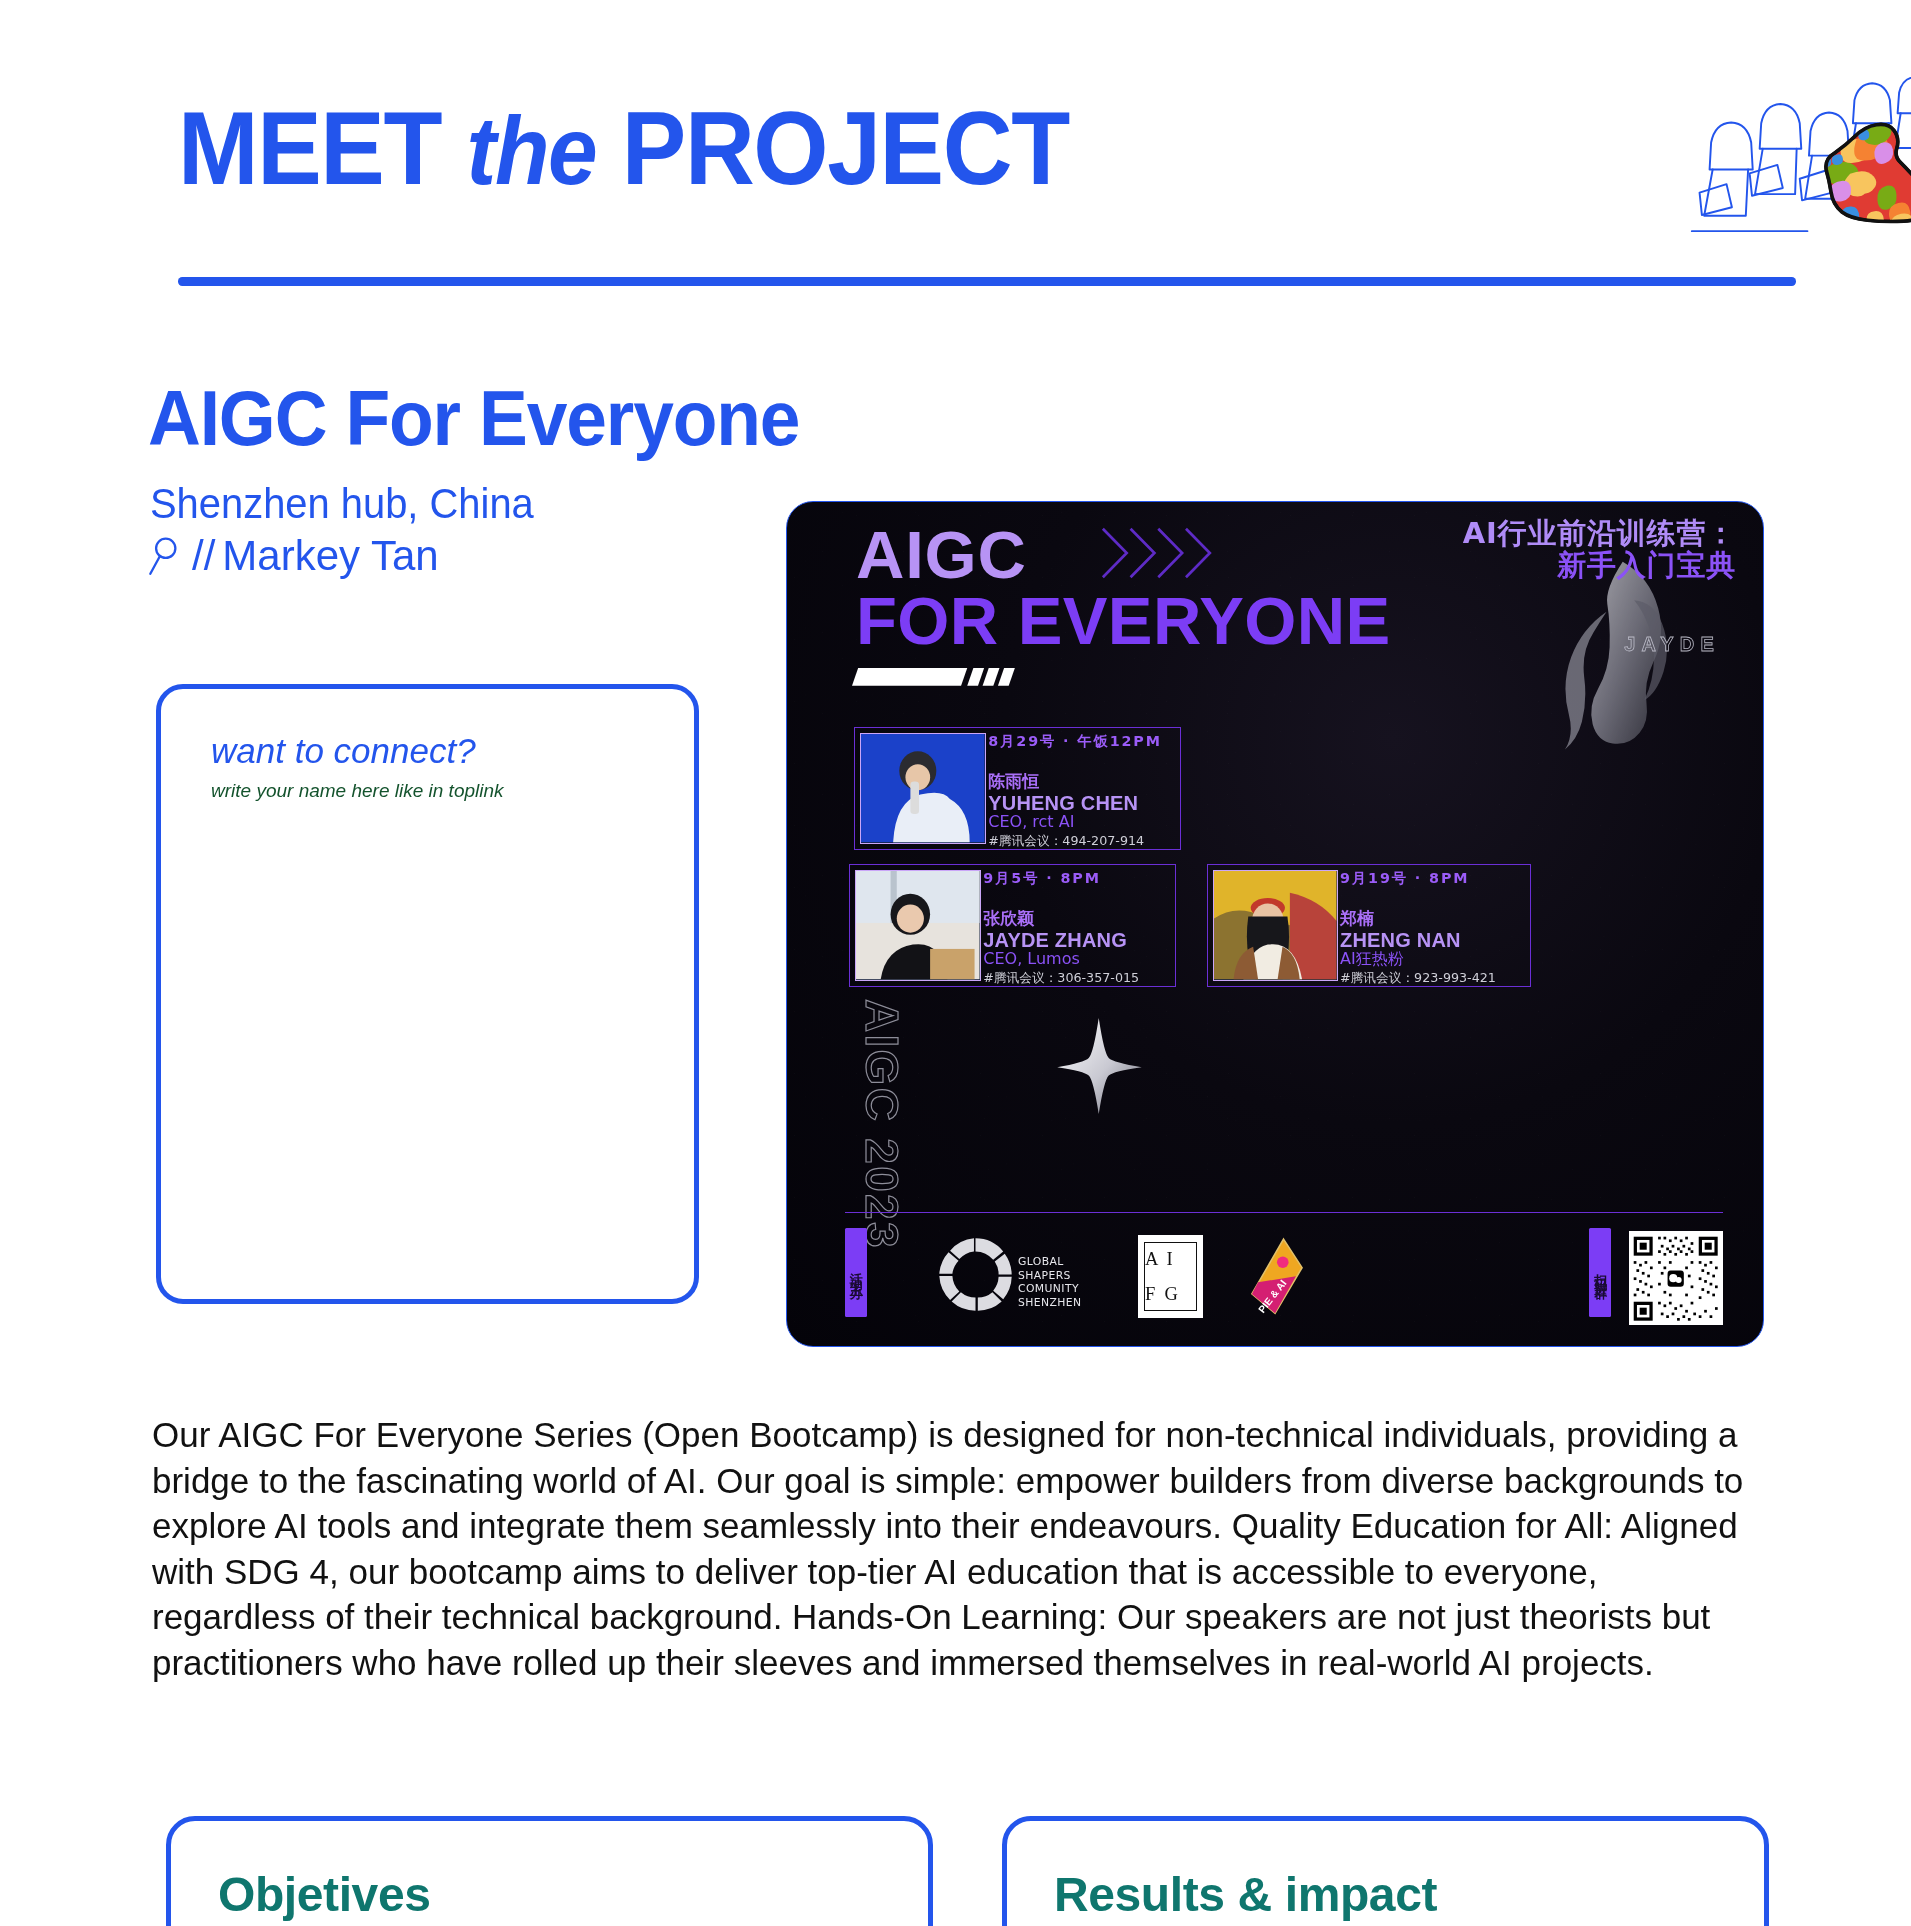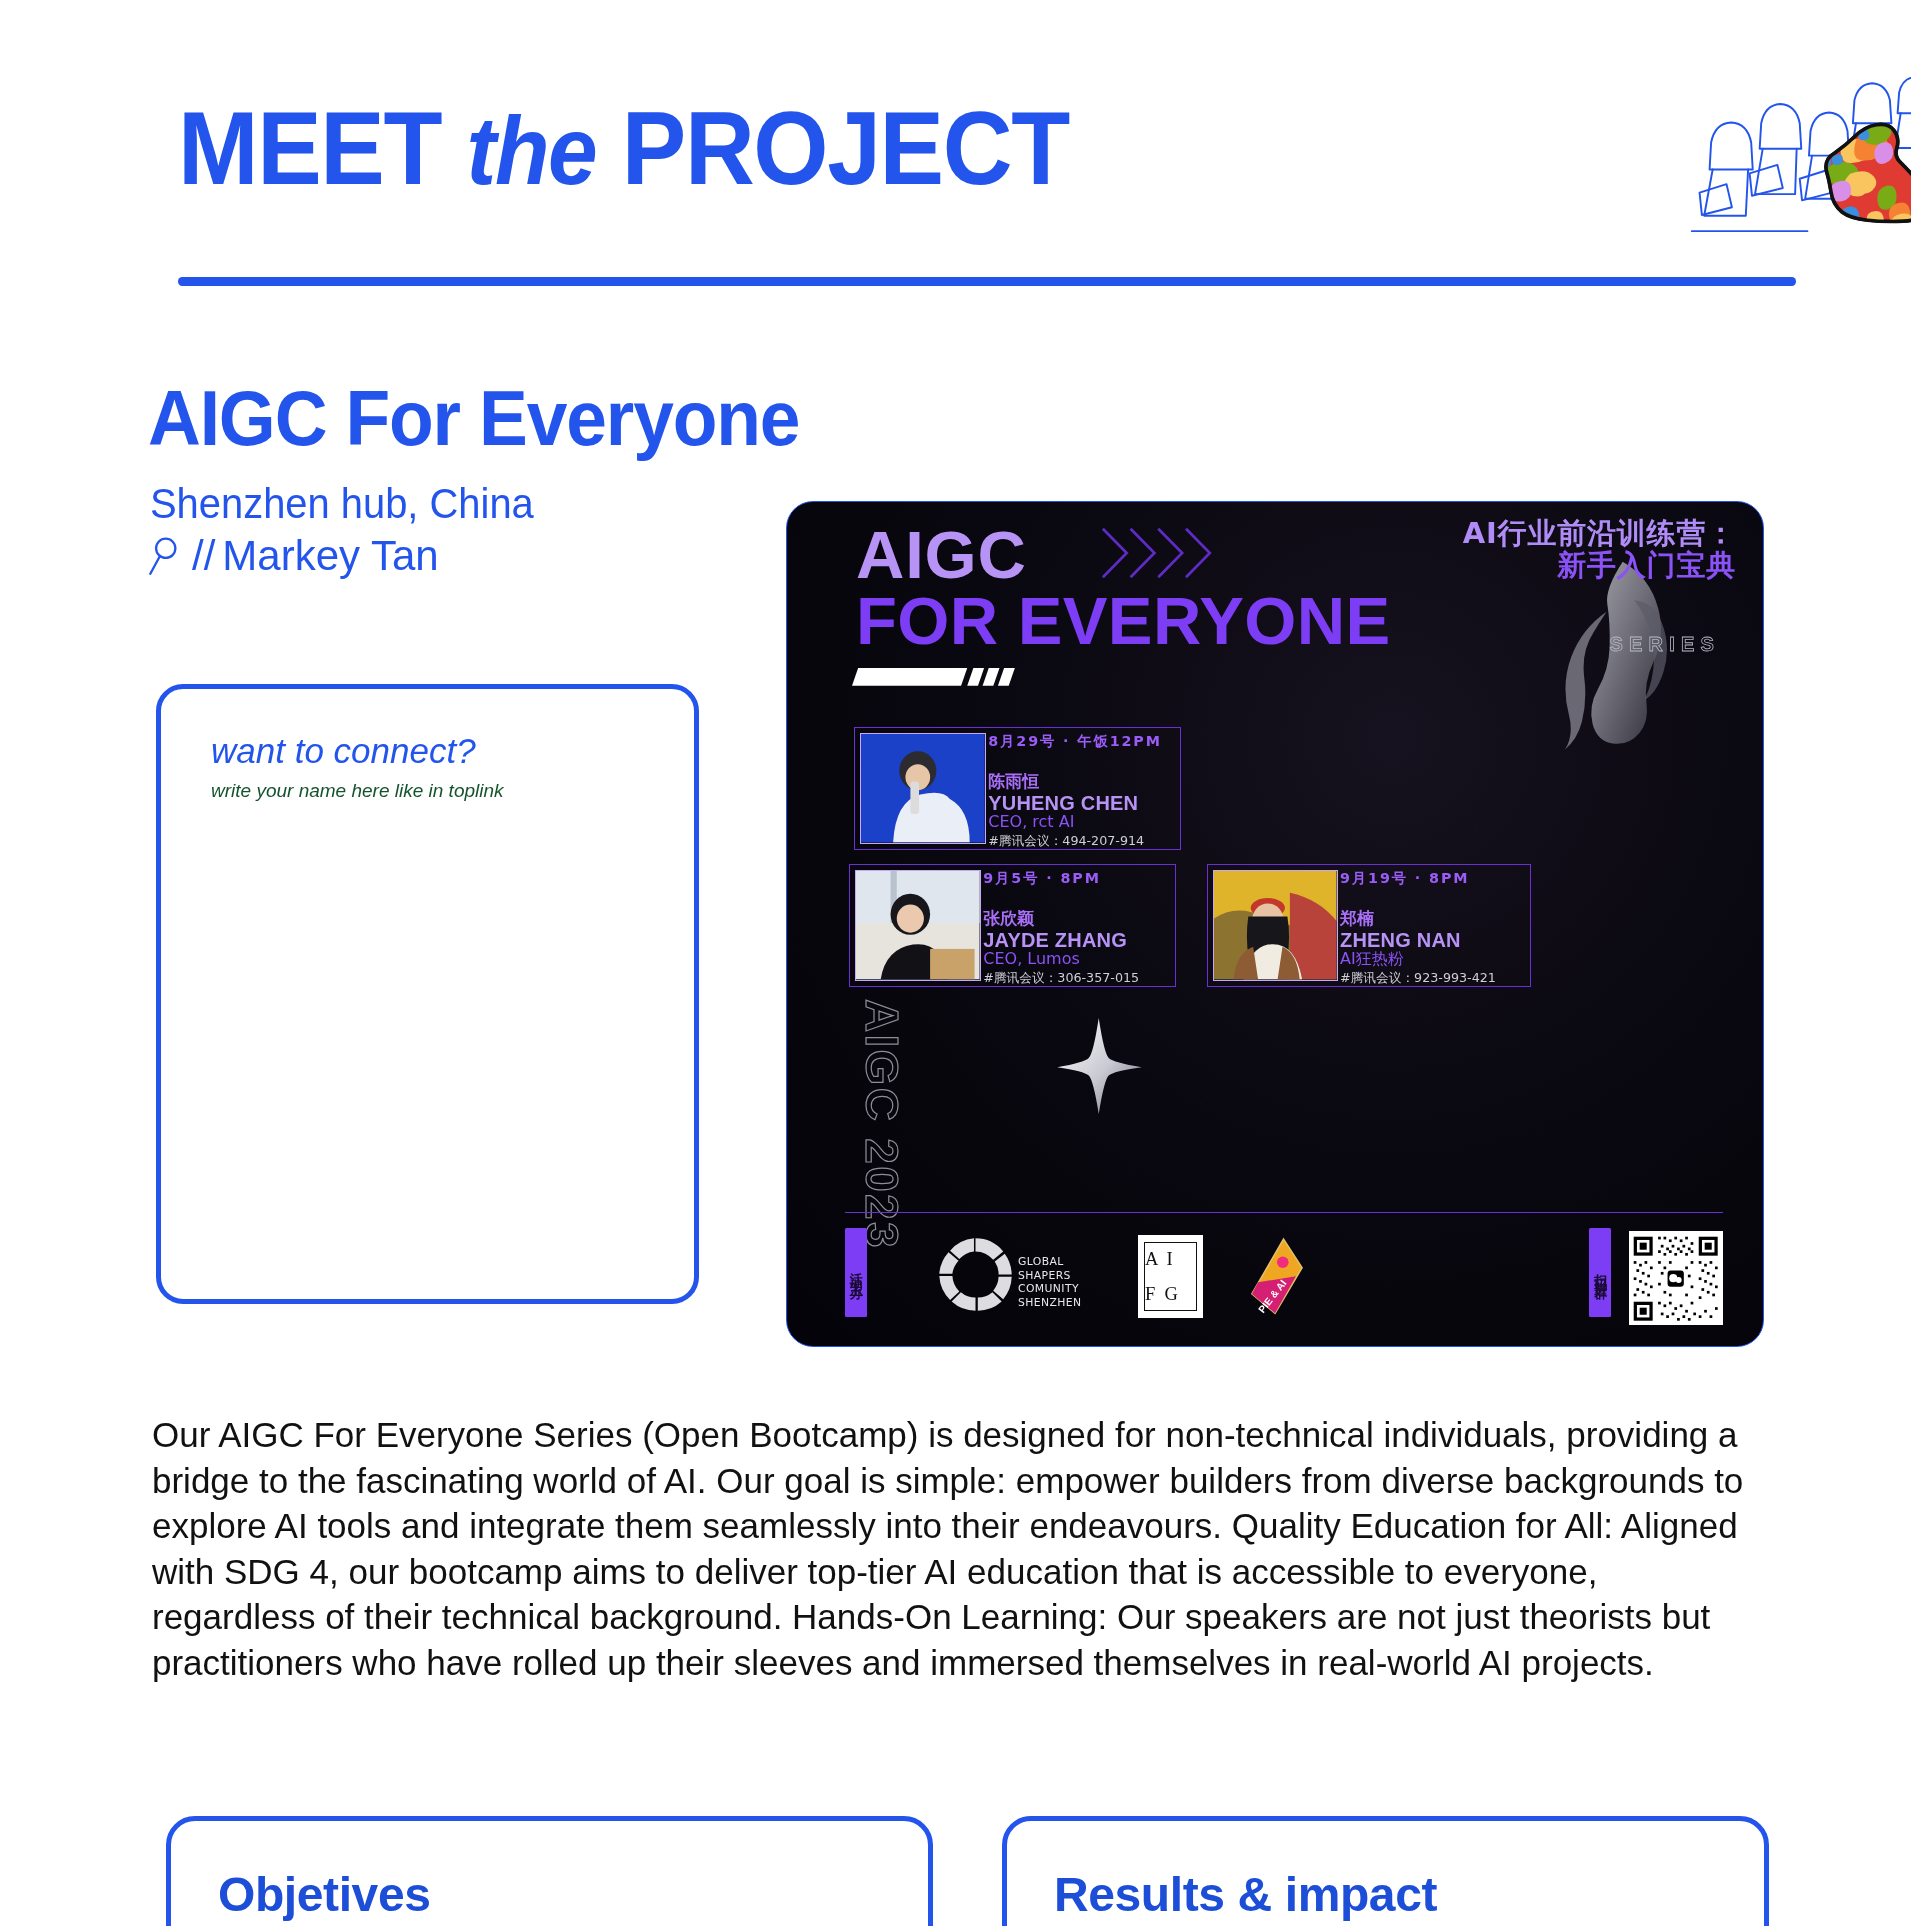--- a/index.html
+++ b/index.html
@@ -131,21 +131,21 @@
   
   .body-text{
     position:absolute;left:152px;top:1412px;width:1603px;
     font-size:35px;line-height:1.30;color:#111;font-weight:400;
   }
 
   
   .box{position:absolute;border:5px solid #2355ec;border-radius:29px;box-sizing:border-box;background:#fff;}
   .box-obj{left:166px;top:1816px;width:767px;height:568px;}
   .box-res{left:1002px;top:1816px;width:767px;height:568px;}
-  .box-h{position:absolute;font-size:48px;font-weight:800;color:#1d4ed8;letter-spacing:-0.4px;white-space:nowrap;}
+  .box-h{position:absolute;font-size:48px;font-weight:800;color:#0f766e;letter-spacing:-0.4px;white-space:nowrap;}
   .box-obj .box-h{left:47px;top:46px;}
   .box-res .box-h{left:47px;top:46px;}
 </style>
 </head>
 <body>
 
 <div class="page">
 
   <div class="header">
     <div class="header-title"><span>MEET </span><span class="ital">the</span><span> PROJECT</span></div>
@@ -256,21 +256,21 @@
         </g>
       </svg>
     </div>
 
     <div class="p-cn-head">
       <div>AI行业前沿训练营：</div>
       <div>新手入门宝典</div>
     </div>
 
     <div class="p-fe">FOR EVERYONE</div>
-    <div class="p-series">SERIES</div>
+    <div class="p-series">JAYDE</div>
 
     <div class="p-slash">
       <svg viewBox="0 0 440 46" width="169" height="17.7">
         <g fill="#fff">
           <path d="M16 0 L300 0 L284 46 L0 46 z"></path>
           <path d="M316 0 L344 0 L328 46 L300 46 z"></path>
           <path d="M356 0 L384 0 L368 46 L340 46 z"></path>
           <path d="M396 0 L424 0 L408 46 L380 46 z"></path>
         </g>
       </svg>

